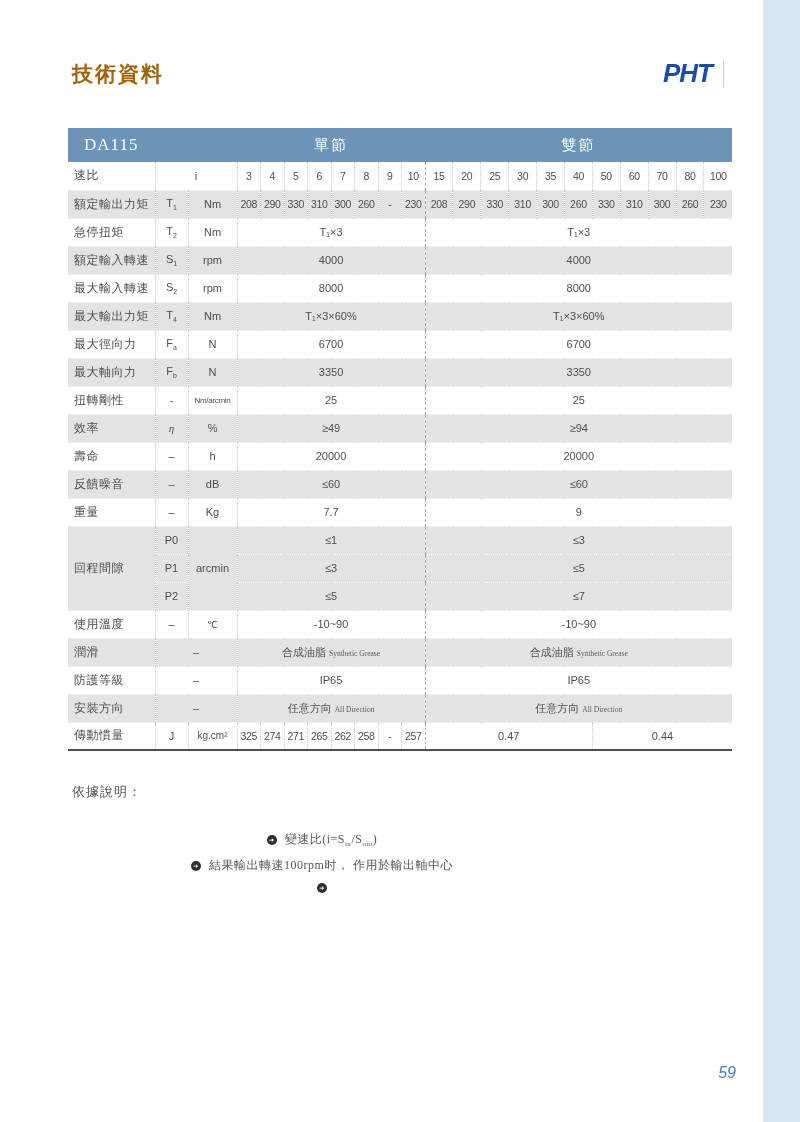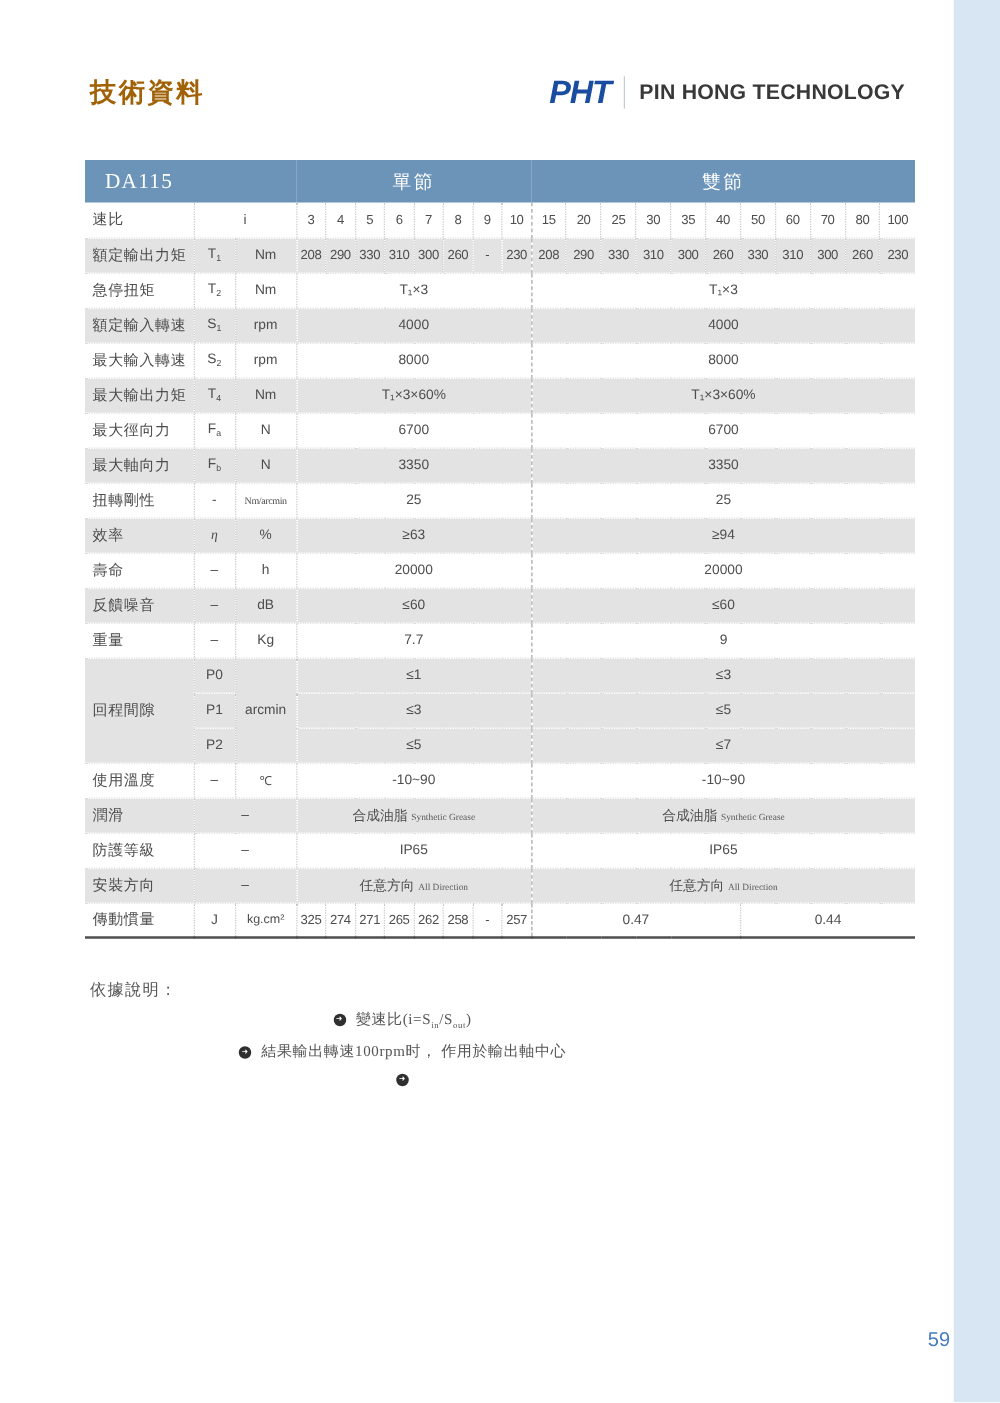--- a/index.html
+++ b/index.html
@@ -30,50 +30,49 @@
 
   td { height:28px; text-align:center; vertical-align:middle; font-size:11px; color:#4d4d4d;
        border-left:1px dotted #c9c9c9; border-bottom:1px dotted #dcdcdc; overflow:hidden; white-space:nowrap; }
   td.lab { text-align:left; padding-left:6px; font-size:12px; letter-spacing:0.5px; border-left:none;
            font-family:"Liberation Serif", serif; }
   tr.g td { background:#e3e3e3; }
   td.num { font-size:10.5px; letter-spacing:-0.3px; }
   td.dstart { border-left:1px dashed #a6a6a6; }
   td.sym .sub, td .sub { font-size:7px; vertical-align:sub; }
   td.unit { font-size:11px; }
-  td.unit.sm { font-size:8px; letter-spacing:-0.3px;font-family:Liberation Serif, serif; }
+  td.unit.sm { font-size:8px; letter-spacing:-0.3px; }
   td.unit.md { font-size:10px; }
   .ital { font-style:italic; font-family:"Liberation Serif", serif; }
   .en-small { font-family:"Liberation Serif", serif; font-size:7.5px; color:#5a5a5a; margin-left:3px;text-align:right; }
 
   
   .notes { position:absolute; left:72px; top:783px; width:500px; }
-  .notes-title { font-size:13px; color:#555; letter-spacing:1px; margin-bottom:6px;
+  .notes-title { font-size:13px; color:#555; letter-spacing:1px; margin-bottom:30px;
                  font-family:"Liberation Serif", serif; }
   .notes ul { list-style:none; }
   .notes li { display:flex; align-items:center; gap:8px; margin-bottom:9px; font-size:12px;
               color:#555; letter-spacing:0.5px; font-family:"Liberation Serif", serif;justify-content:center; }
   .bullet { flex:0 0 auto; width:10px; height:10px; border-radius:50%; background:#2f2f2f; color:#fff;
             display:inline-flex; align-items:center; justify-content:center; font-size:6px; line-height:1; }
   .nsub { font-size:7px; vertical-align:sub; }
 
-  .page-number { position:absolute; top:1064px; right:40px; font-size:16px; color:#477cc0; }
+  .page-number { position:absolute; top:1064px; right:64px; font-size:16px; color:#477cc0;font-style:italic; }
 </style>
 </head>
 <body>
 
 <div class="page">
   <div class="side-strip"></div>
 
   <div class="doc-title">技術資料</div>
 
   <div class="brand">
     <span class="logo">PHT</span>
     <span class="logo-divider"></span>
-    <span class="brand-name">PIN HONG TECHNOLOGY</span>
   </div>
 
   <table class="spec">
     <colgroup>
       <col class="c-lab">
         <col class="c-sym">
         <col class="c-unit">
       <col class="c-s">
         <col class="c-s">
         <col class="c-s">
@@ -204,21 +203,21 @@
       <td class="sym"><span>-</span></td>
       <td class="unit sm">Nm/arcmin</td>
       <td colspan="8">25</td>
       <td colspan="11" class="dstart">25</td>
     </tr>
 
     <tr class="g">
       <td class="lab">效率</td>
       <td class="sym ital"><span>η</span></td>
       <td class="unit">%</td>
-      <td colspan="8">≥63</td>
+      <td colspan="8">≥49</td>
       <td colspan="11" class="dstart">≥94</td>
     </tr>
 
     <tr>
       <td class="lab">壽命</td>
       <td class="sym"><span>–</span></td>
       <td class="unit">h</td>
       <td colspan="8">20000</td>
       <td colspan="11" class="dstart">20000</td>
     </tr>

